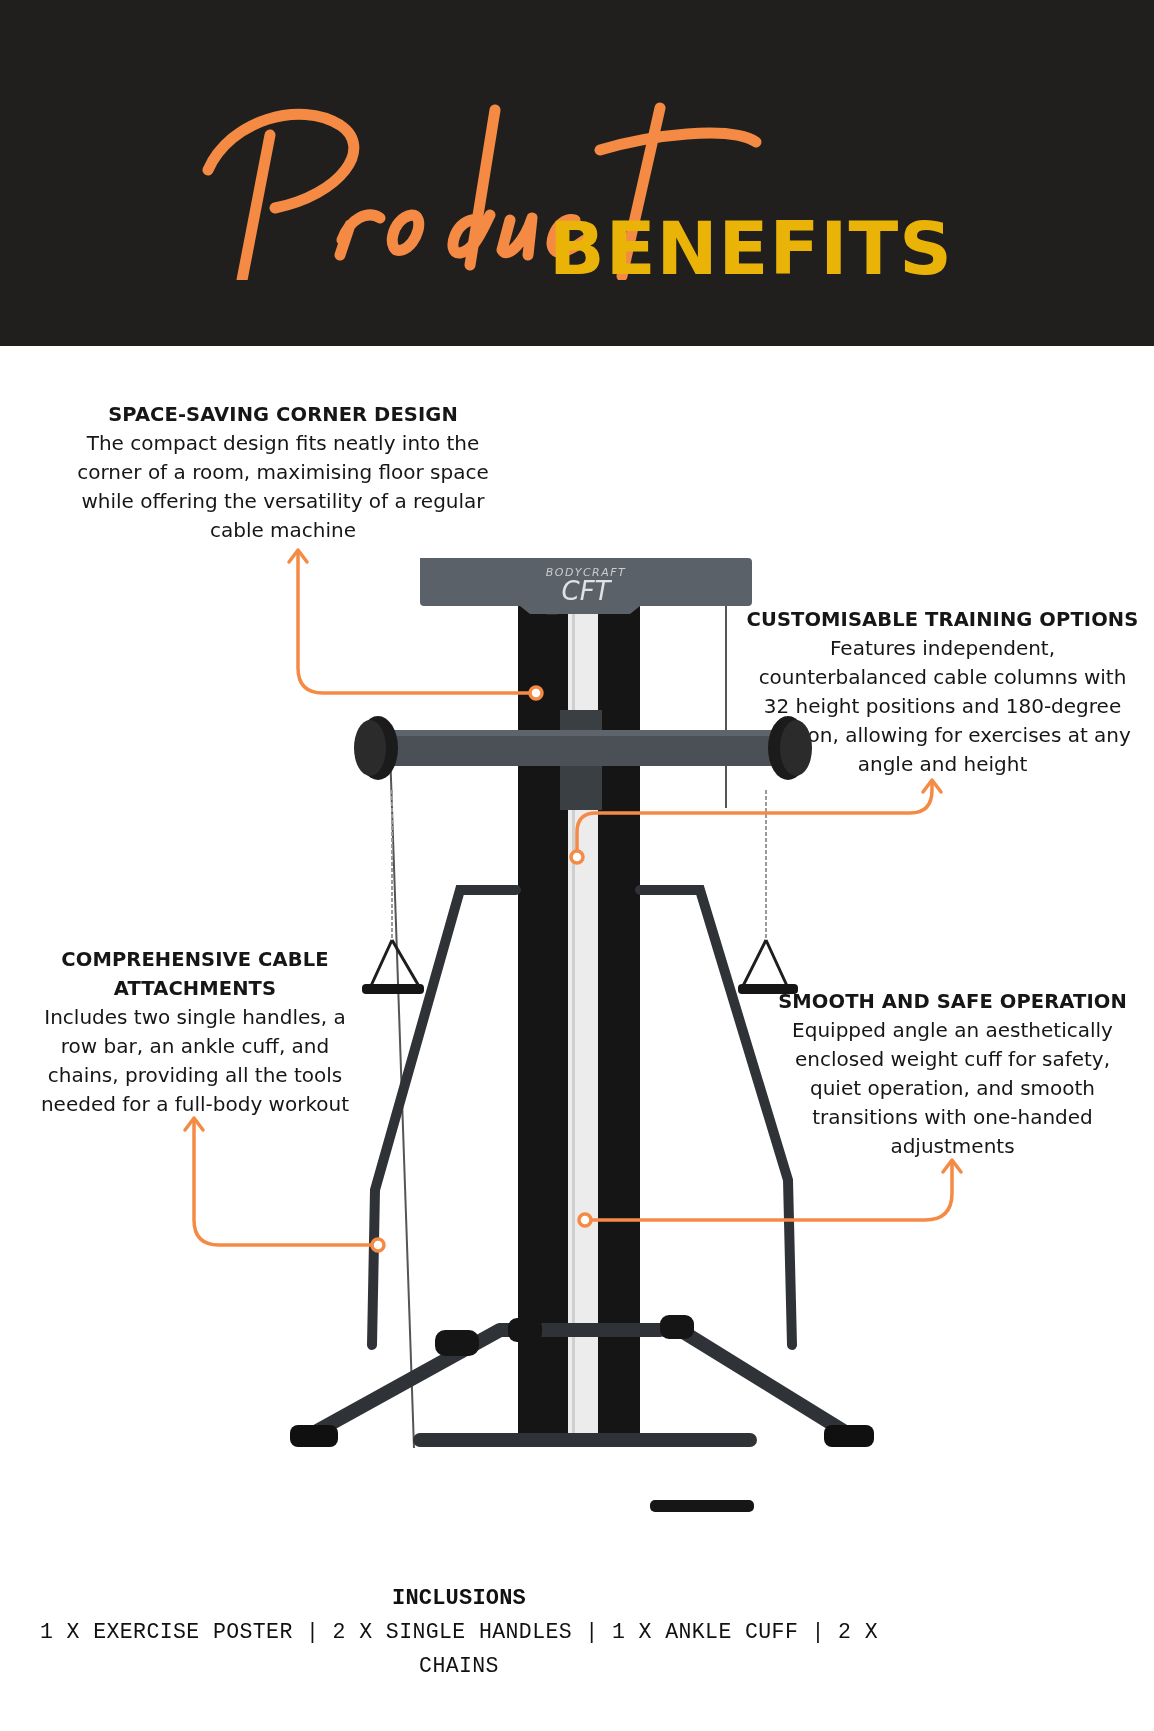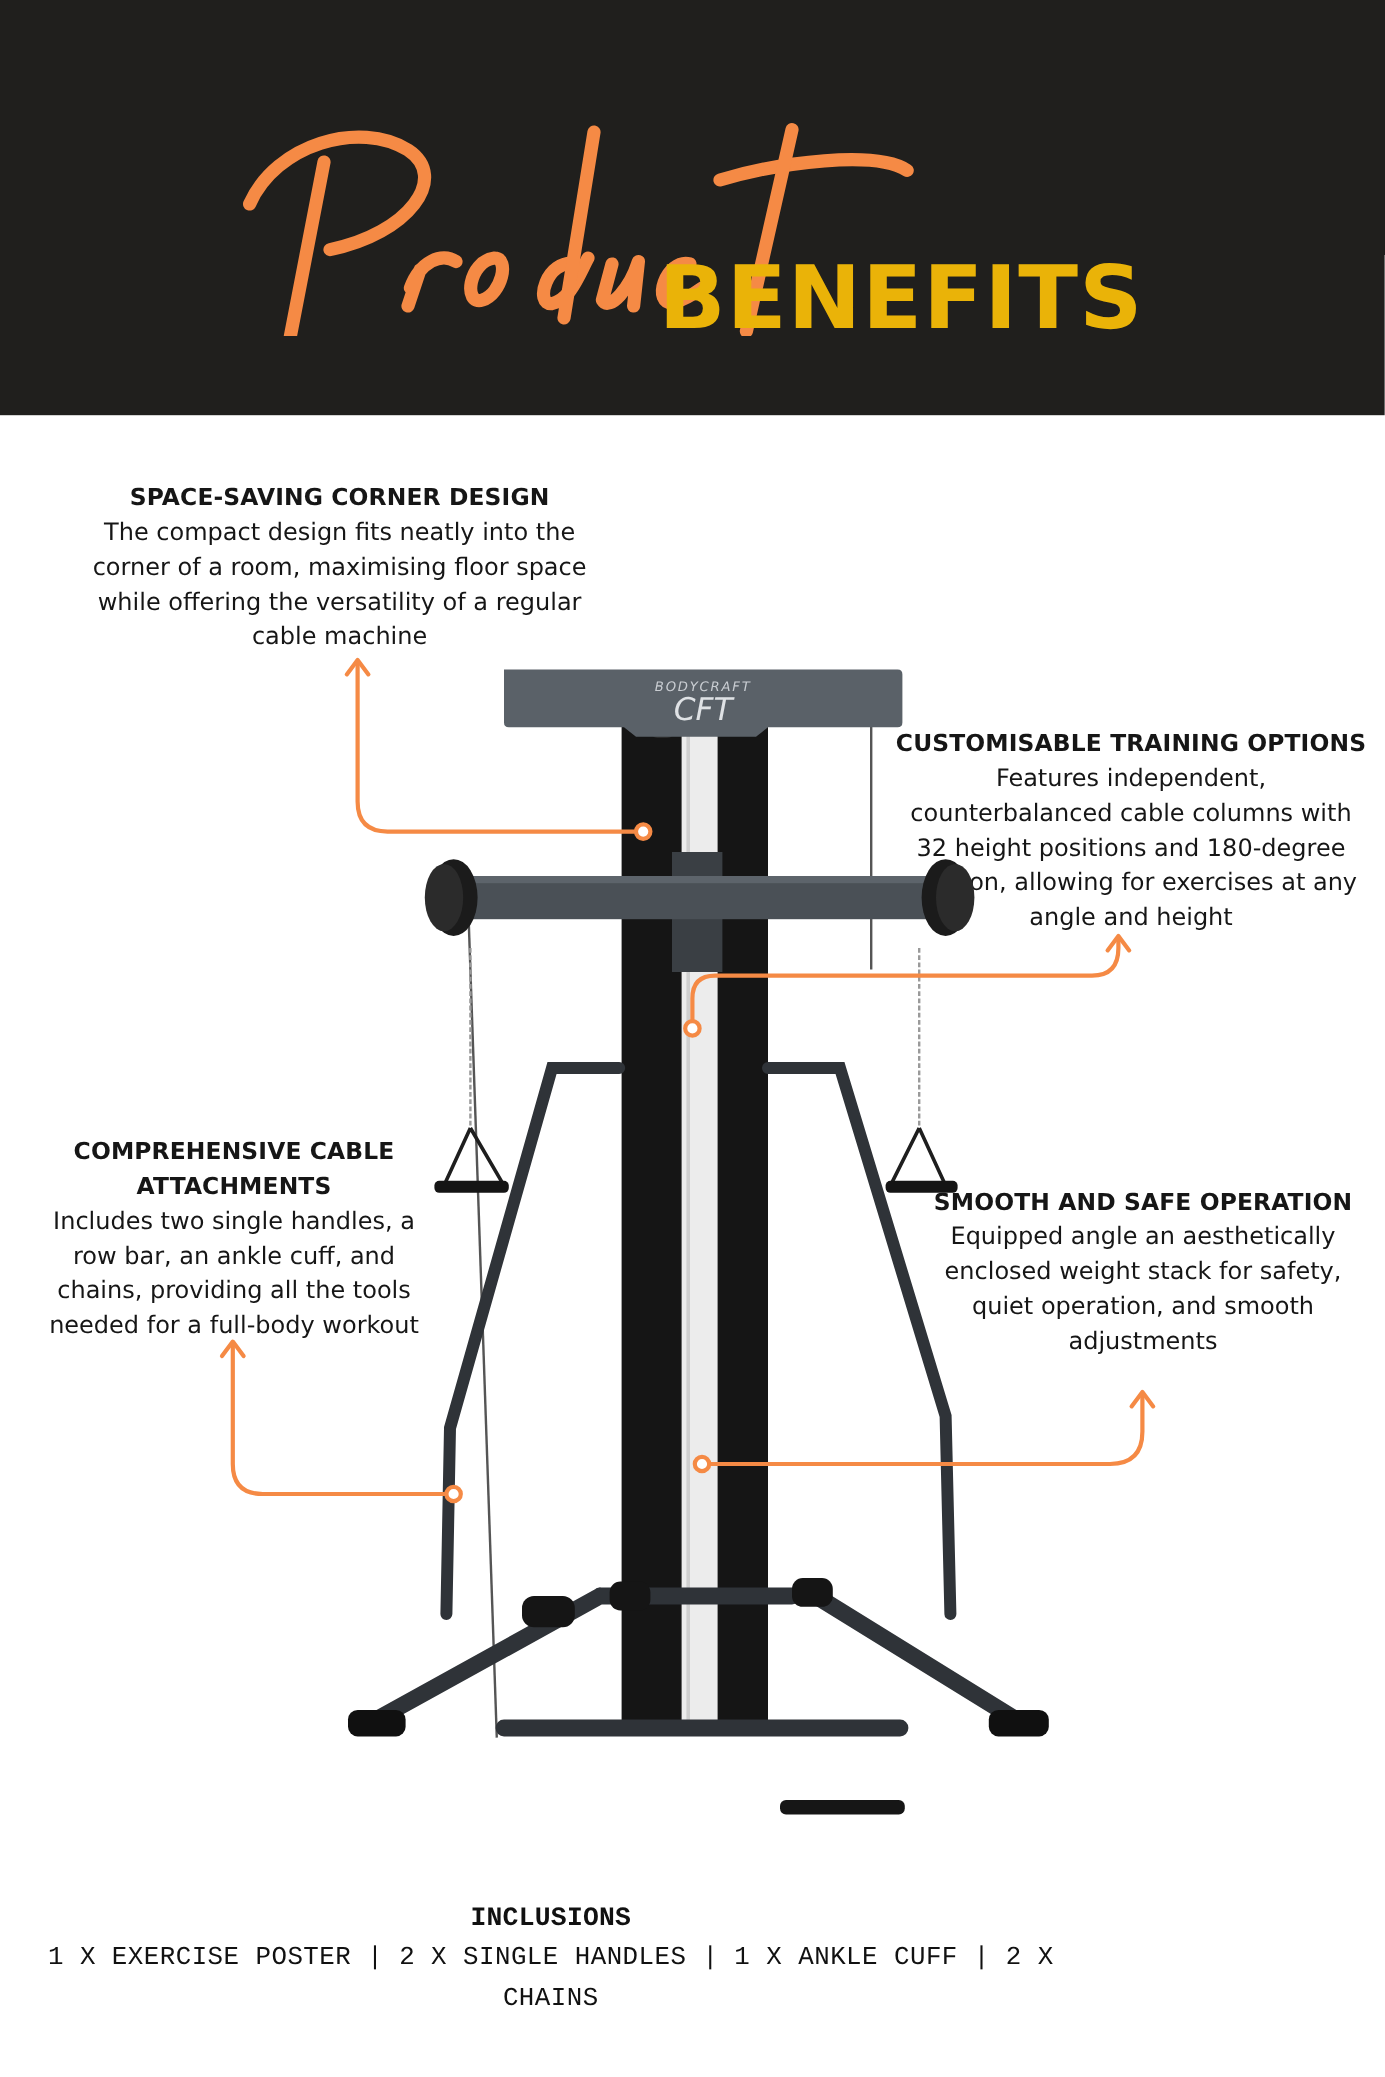--- a/index.html
+++ b/index.html
@@ -101,22 +101,23 @@
   <div class="b-title">ATTACHMENTS</div>
   <div class="b-body">Includes two single handles, a</div>
   <div class="b-body">row bar, an ankle cuff, and</div>
   <div class="b-body">chains, providing all the tools</div>
   <div class="b-body">needed for a full-body workout</div>
 </div>
 
 <div class="benefit" id="benefit-smooth">
   <div class="b-title">SMOOTH AND SAFE OPERATION</div>
   <div class="b-body">Equipped angle an aesthetically</div>
-  <div class="b-body">enclosed weight stack for safety,</div>
+  <div class="b-body">enclosed weight cuff for safety,</div>
   <div class="b-body">quiet operation, and smooth</div>
+  <div class="b-body">transitions with one-handed</div>
   <div class="b-body">adjustments</div>
 </div>
 
 <svg class="machine" viewBox="0 0 620 1000" width="620" height="1000">
 
   <line x1="446" y1="50" x2="446" y2="268" stroke="#555" stroke-width="2"></line>
   <line x1="110" y1="210" x2="134" y2="908" stroke="#555" stroke-width="2"></line>
 
   <rect x="238" y="30" width="122" height="868" fill="#151515"></rect>
   <rect x="288" y="30" width="30" height="868" fill="#ececec"></rect>

